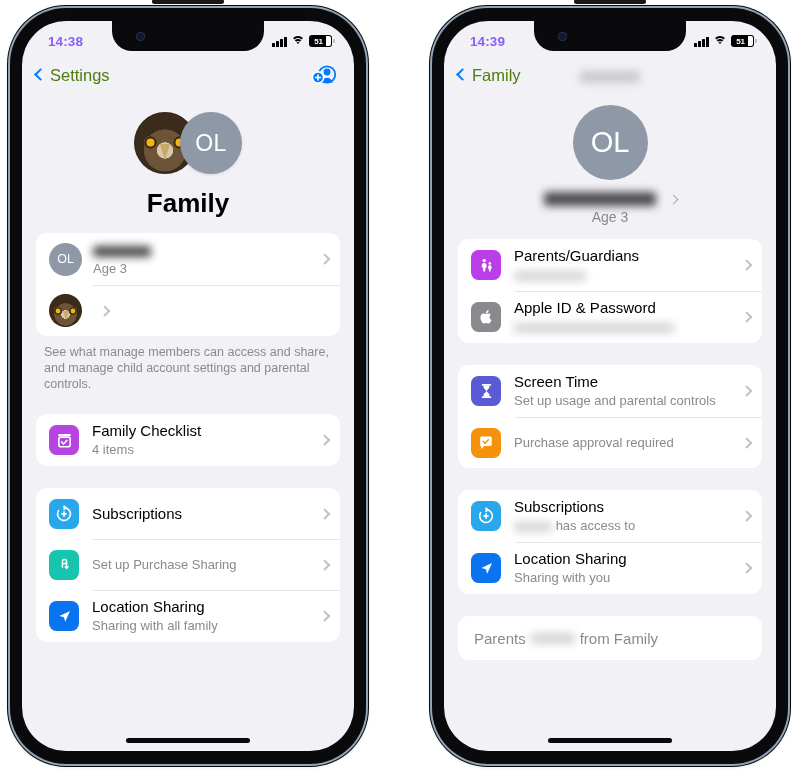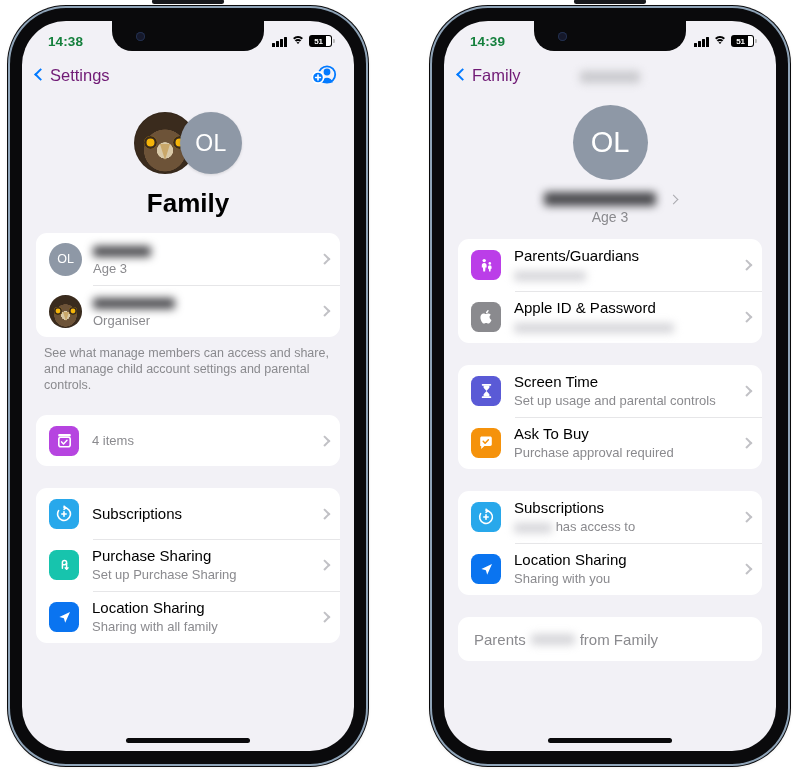--- a/index.html
+++ b/index.html
@@ -51,21 +51,21 @@
     z-index: 45;
   }
 
   
   .statusbar {
     position: absolute; top: 0; left: 0; right: 0; height: 34px;
     display: flex; align-items: center; justify-content: space-between;
     padding: 6px 22px 0 26px;
     z-index: 30;
   }
-  .clock { font-size: 13.5px; font-weight: bold; color: #15803d; letter-spacing: .1px; }
+  .clock { font-size: 13.5px; font-weight: bold; color: #8b5cf6; letter-spacing: .1px; }
   .status-right { display: flex; align-items: flex-end; gap: 4px; }
 
   .bars { display: flex; align-items: flex-end; gap: 1.4px; height: 10px; }
   .bars i { display: block; width: 2.6px; background: #000; border-radius: .6px; }
   .bars i:nth-child(1) { height: 4px; }
   .bars i:nth-child(2) { height: 6px; }
   .bars i:nth-child(3) { height: 8px; }
   .bars i:nth-child(4) { height: 10px; }
 
   .wifi { position: relative; width: 14px; height: 11px; }
@@ -97,21 +97,21 @@
     background: #ffffff; border-radius: 0 2px 2px 0;
   }
 
   
   .navbar {
     position: absolute; top: 34px; left: 0; right: 0; height: 40px;
     display: flex; align-items: center; z-index: 20;
   }
   .back {
     display: flex; align-items: center; gap: 5px;
-    margin-left: 14px; color: #701a75; font-size: 16.5px; cursor: pointer;
+    margin-left: 14px; color: #4d7c0f; font-size: 16.5px; cursor: pointer;
   }
   .chev-left {
     width: 9px; height: 9px; border-left: 2.4px solid #027aff;
     border-bottom: 2.4px solid #027aff; transform: rotate(45deg);
     margin-bottom: 1px;
   }
   .nav-title {
     position: absolute; left: 50%; transform: translateX(-50%);
     font-size: 15px; font-weight: bold; color: #111;
   }
@@ -299,44 +299,39 @@
             <span class="chev"></span>
           </div>
           <div class="row">
             <div class="row-av">
               <div class="av-owl" style="width:33px;height:33px;">
                 <span class="eye l" style="width:8px;height:8px;box-shadow:inset 0 0 0 1.6px #3a2b1d;"></span>
                 <span class="eye r" style="width:8px;height:8px;box-shadow:inset 0 0 0 1.6px #3a2b1d;"></span>
                 <span class="beak" style="border-left-width:3px;border-right-width:3px;border-top-width:9px;"></span>
               </div>
             </div>
-            <div class="row-text">
-              <div class="row-title">
-                <span class="redact dark" style="width:82px;height:11px;"></span>
-              </div>
-              <div class="row-sub">Organiser</div>
-            </div>
             <span class="chev"></span>
           </div>
         </div>
 
         <div class="footnote">See what manage members can access and share, and manage child account settings and parental controls.</div>
 
         <div class="gap"></div>
 
         <div class="card">
           <div class="row">
             <div class="row-icon" style="background:#b644e0">
               <svg width="17" height="17" viewBox="0 0 17 17">
                 <rect x="2.2" y="2" width="12.6" height="2.4" rx="1" fill="#fff"></rect>
                 <rect x="2.8" y="5.2" width="11.4" height="9.6" rx="2" fill="none" stroke="#fff" stroke-width="1.6"></rect>
                 <path d="M5.6 9.9l1.9 2 3.5-3.6" fill="none" stroke="#fff" stroke-width="1.5" stroke-linecap="round" stroke-linejoin="round"></path>
               </svg>
             </div>
             <div class="row-text">
+              <div class="row-title">Family Checklist</div>
               <div class="row-sub">4 items</div>
             </div>
             <span class="chev"></span>
           </div>
         </div>
 
         <div class="gap"></div>
 
         <div class="card">
           <div class="row">
@@ -355,21 +350,20 @@
           </div>
           <div class="row">
             <div class="row-icon" style="background:#17c4ad">
               <svg width="17" height="17" viewBox="0 0 17 17">
                 <path d="M6.4 11.2V5.6a2.1 2.1 0 1 1 2.1 2.1H6.4" fill="none" stroke="#fff" stroke-width="1.5" stroke-linecap="round" stroke-linejoin="round"></path>
                 <path d="M10.6 6.6v5.4" fill="none" stroke="#fff" stroke-width="1.5" stroke-linecap="round"></path>
                 <path d="M9.2 10.7l1.4 1.6 1.4-1.6" fill="none" stroke="#fff" stroke-width="1.5" stroke-linecap="round" stroke-linejoin="round"></path>
               </svg>
             </div>
             <div class="row-text">
-              <div class="row-title">Purchase Sharing</div>
               <div class="row-sub">Set up Purchase Sharing</div>
             </div>
             <span class="chev"></span>
           </div>
           <div class="row">
             <div class="row-icon" style="background:#0a74f0">
               <svg width="17" height="17" viewBox="0 0 17 17">
                 <path d="M14 3L3.4 7.9l4.5 1.3 1.3 4.5z" fill="#fff"></path>
               </svg>
             </div>
@@ -491,21 +485,20 @@
             <span class="chev"></span>
           </div>
           <div class="row">
             <div class="row-icon" style="background:#f5920b">
               <svg width="18" height="18" viewBox="0 0 18 18">
                 <path d="M3.2 4.1c0-.9.7-1.6 1.6-1.6h8.4c.9 0 1.6.7 1.6 1.6v6.2c0 .9-.7 1.6-1.6 1.6H7.4L4.2 15v-3.1h-1v-7.8z" fill="#fff"></path>
                 <path d="M6.2 7.3l1.9 2 3.3-3.6" fill="none" stroke="#f5920b" stroke-width="1.5" stroke-linecap="round" stroke-linejoin="round"></path>
               </svg>
             </div>
             <div class="row-text">
-              <div class="row-title">Ask To Buy</div>
               <div class="row-sub">Purchase approval required</div>
             </div>
             <span class="chev"></span>
           </div>
         </div>
 
         <div class="gap"></div>
 
         <div class="card">
           <div class="row">

